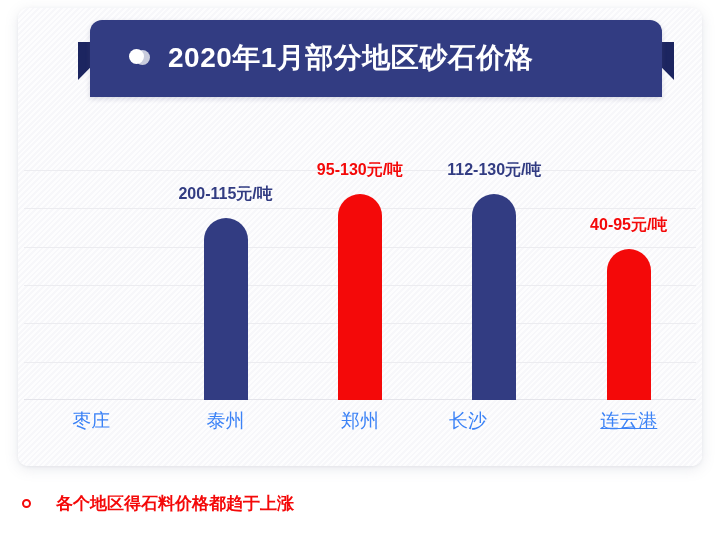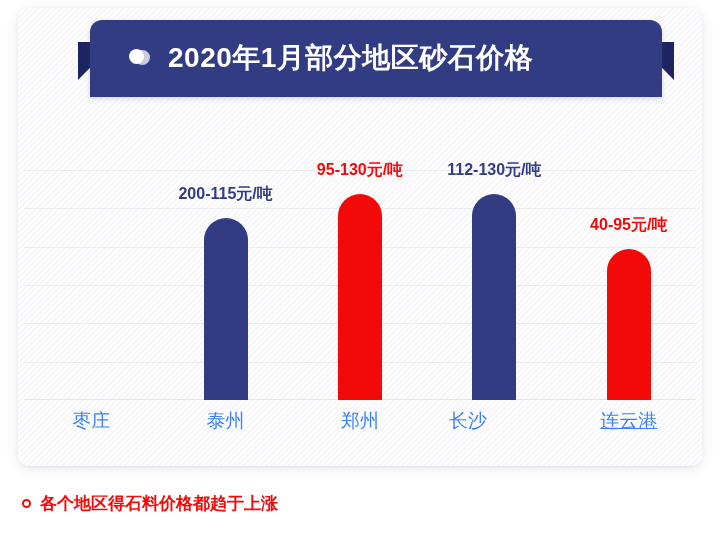--- a/index.html
+++ b/index.html
@@ -186,21 +186,21 @@
     white-space: nowrap;
   }
 
   
   .footer-row {
     position: absolute;
     left: 22px;
     top: 492px;
     display: flex;
     align-items: center;
-    gap: 9px;
+    gap: 25px;
   }
   .ring-bullet-red {
     width: 9px;
     height: 9px;
     border-radius: 50%;
     border: 2px solid #f40909;
     box-sizing: border-box;
   }
   .footer-text {
     font-size: 17px;

